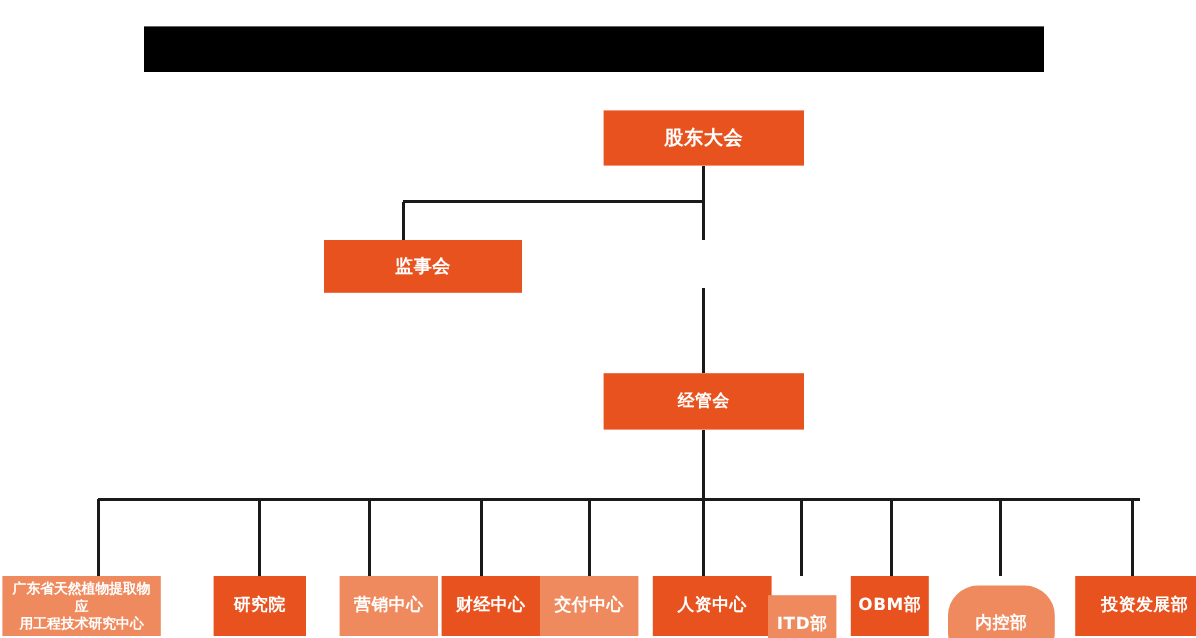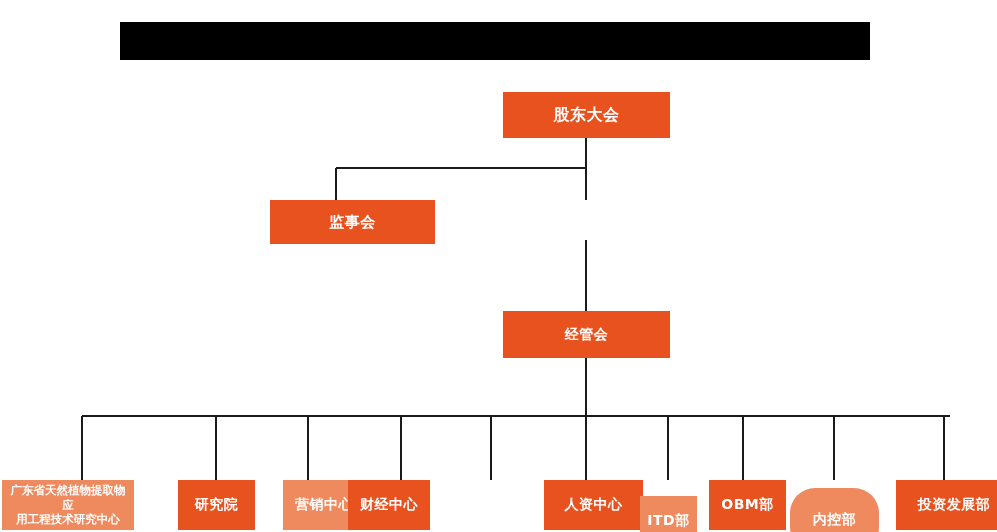--- a/index.html
+++ b/index.html
@@ -122,34 +122,37 @@
   </div>
 
   <div class="node dark lvl-4" style="left:178px; top:480px; width:77px; height:50px;">
     <span>研究院</span>
   </div>
 
   <div class="node light lvl-4" style="left:267px; top:480px; width:82px; height:50px;margin-left:16px;">
     <span>营销中心</span>
   </div>
 
-  <div class="node dark lvl-4" style="left:348px; top:480px; width:82px; height:50px;">
+  <div class="node dark lvl-4" style="left:368px; top:480px; width:82px; height:50px;">
     <span>财经中心</span>
   </div>
 
+  <div class="node light lvl-4" style="left:450px; top:480px; width:82px; height:50px;">
+    <span>交付中心</span>
+  </div>
 
   <div class="node dark lvl-4" style="left:544px; top:480px; width:99px; height:50px;">
     <span>人资中心</span>
   </div>
 
   <div class="node light lvl-4" style="left:640px; top:496px; width:57px; height:50px;">
     <span>ITD部</span>
   </div>
 
-  <div class="node dark lvl-4" style="left:709px; top:480px; width:77px; height:50px;">
+  <div class="node dark lvl-4" style="left:709px; top:480px; width:65px; height:50px;">
     <span>OBM部</span>
   </div>
 
   <div class="node light lvl-4" style="left:790px; top:488px; width:89px; height:64px;border-radius:25px;">
     <span>内控部</span>
   </div>
 
   <div class="node dark lvl-4" style="left:896px; top:480px; width:116px; height:50px;">
     <span>投资发展部</span>
   </div>

